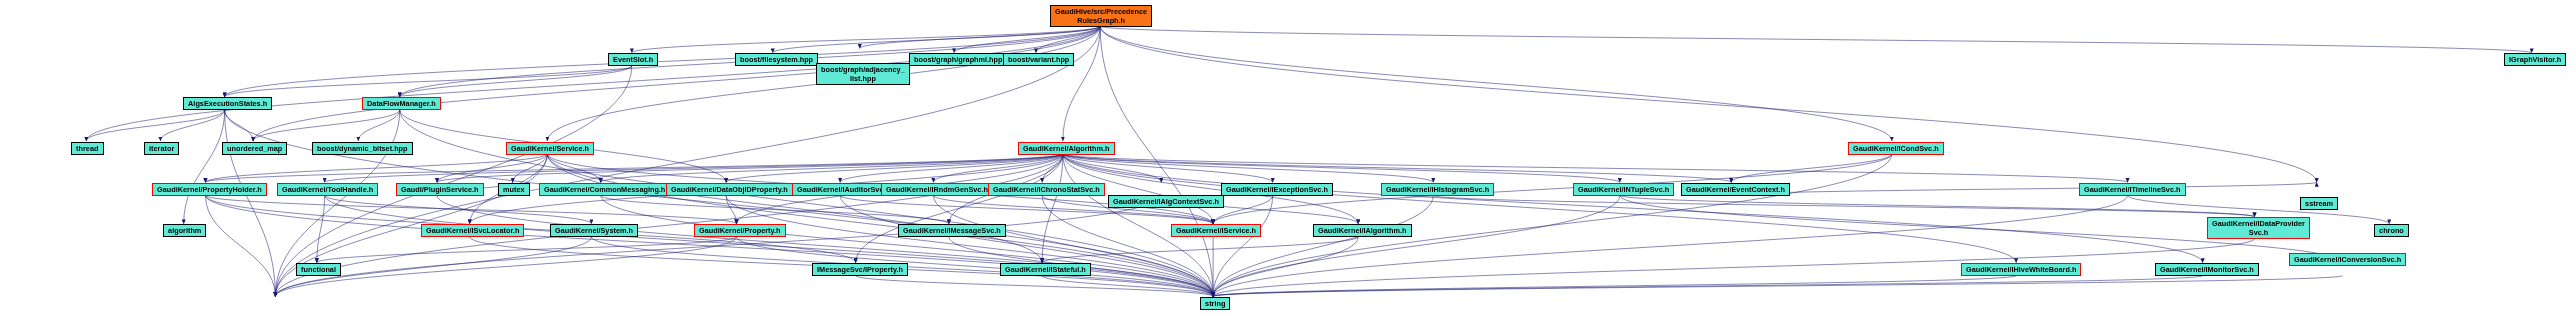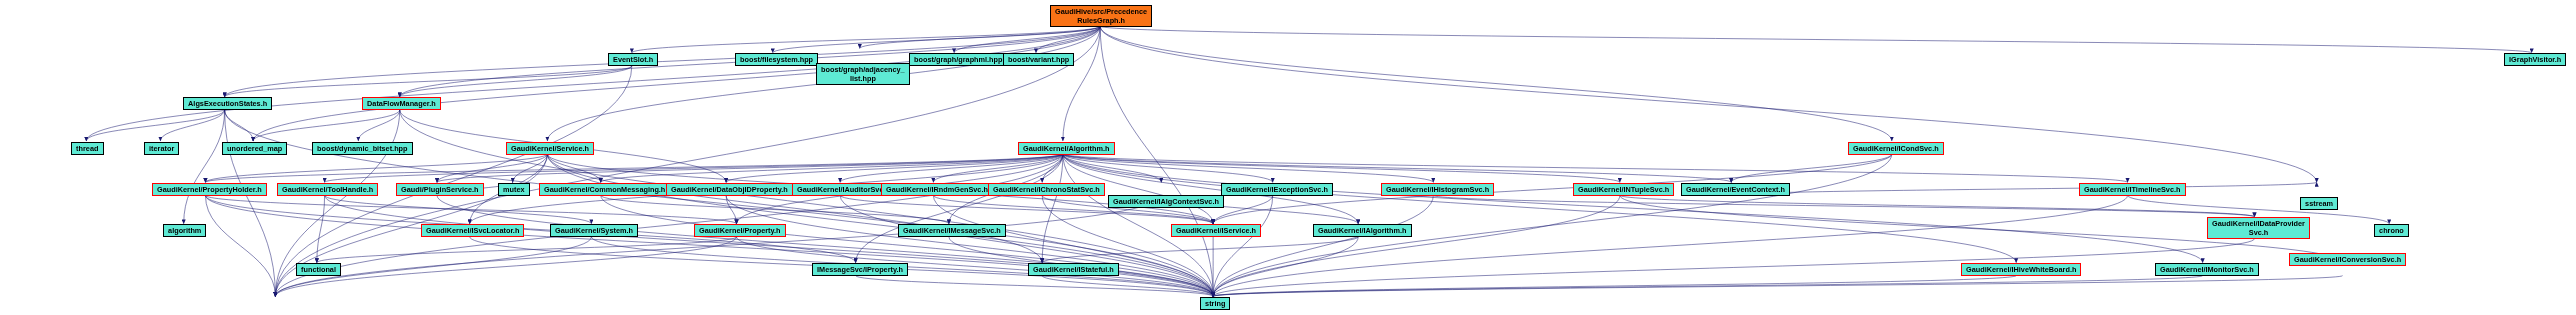--- a/index.html
+++ b/index.html
@@ -203,20 +203,20 @@
     <div class="node" style="left: 550px; top: 224px;">GaudiKernel/System.h</div>
     <div class="node red" style="border-color: rgb(255, 0, 0); left: 694px; top: 224px;">GaudiKernel/Property.h</div>
     <div class="node" style="left: 898px; top: 224px;">GaudiKernel/IMessageSvc.h</div>
     <div class="node red" style="border-color: rgb(255, 0, 0); left: 1171px; top: 224px;">GaudiKernel/IService.h</div>
     <div class="node" style="left: 1313px; top: 224px;">GaudiKernel/IAlgorithm.h</div>
     <div class="node red" style="border-color: rgb(255, 0, 0); left: 2207px; top: 217px;">GaudiKernel/IDataProvider
 Svc.h</div>
     <div class="node" style="left: 2374px; top: 224px;">chrono</div>
     <div class="node" style="left: 296px; top: 263px;">functional</div>
     <div class="node" style="left: 812px; top: 263px;">IMessageSvc/IProperty.h</div>
-    <div class="node" style="left: 1000px; top: 263px; margin-left: 28px;">GaudiKernel/IStateful.h</div>
+    <div class="node" style="left: 1000px; top: 263px;">GaudiKernel/IStateful.h</div>
     <div class="node red" style="border-color: rgb(255, 0, 0); left: 1961px; top: 263px;">GaudiKernel/IHiveWhiteBoard.h</div>
     <div class="node" style="left: 2155px; top: 263px;">GaudiKernel/IMonitorSvc.h</div>
     <div class="node red" style="border-color: rgb(255, 0, 0); left: 2289px; top: 253px;">GaudiKernel/IConversionSvc.h</div>
     <div class="node" style="left: 260px; top: 297px; margin-top: 46px;">vector</div>
     <div class="node" style="left: 1200px; top: 297px;">string</div>
   </div>
 
 
 </body></html>

